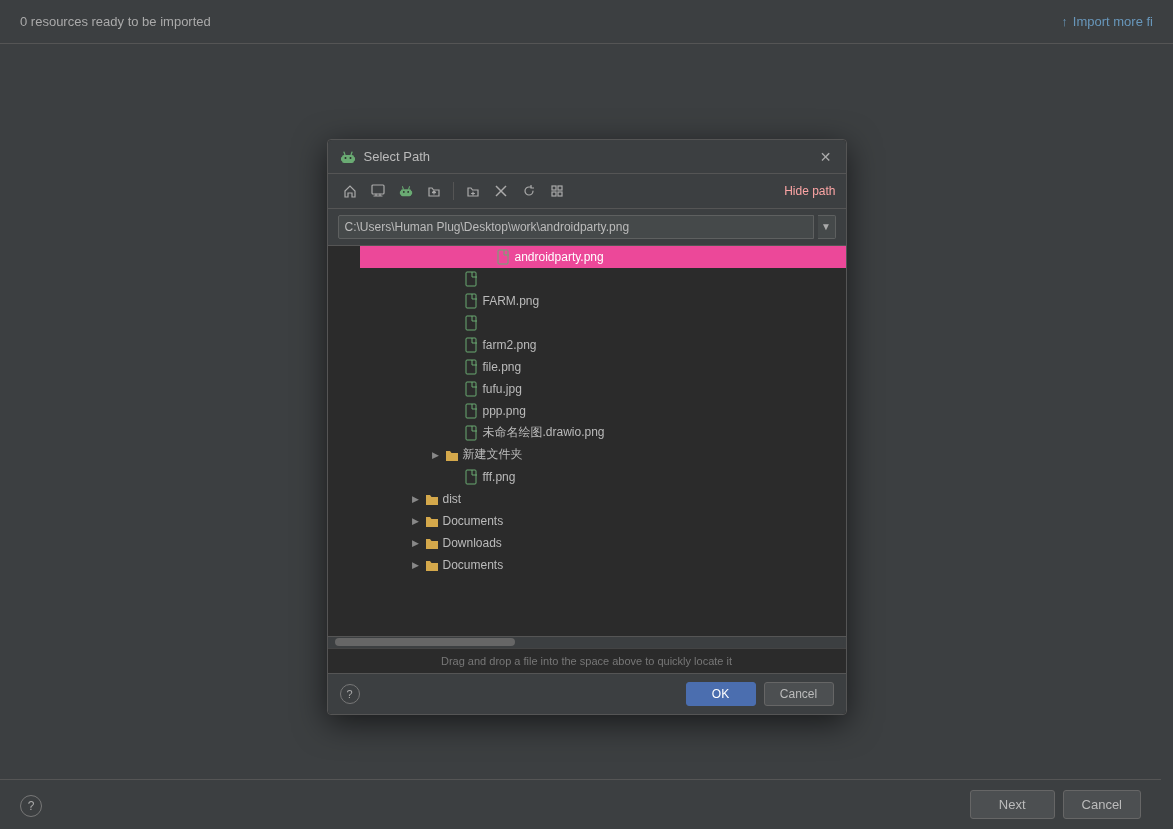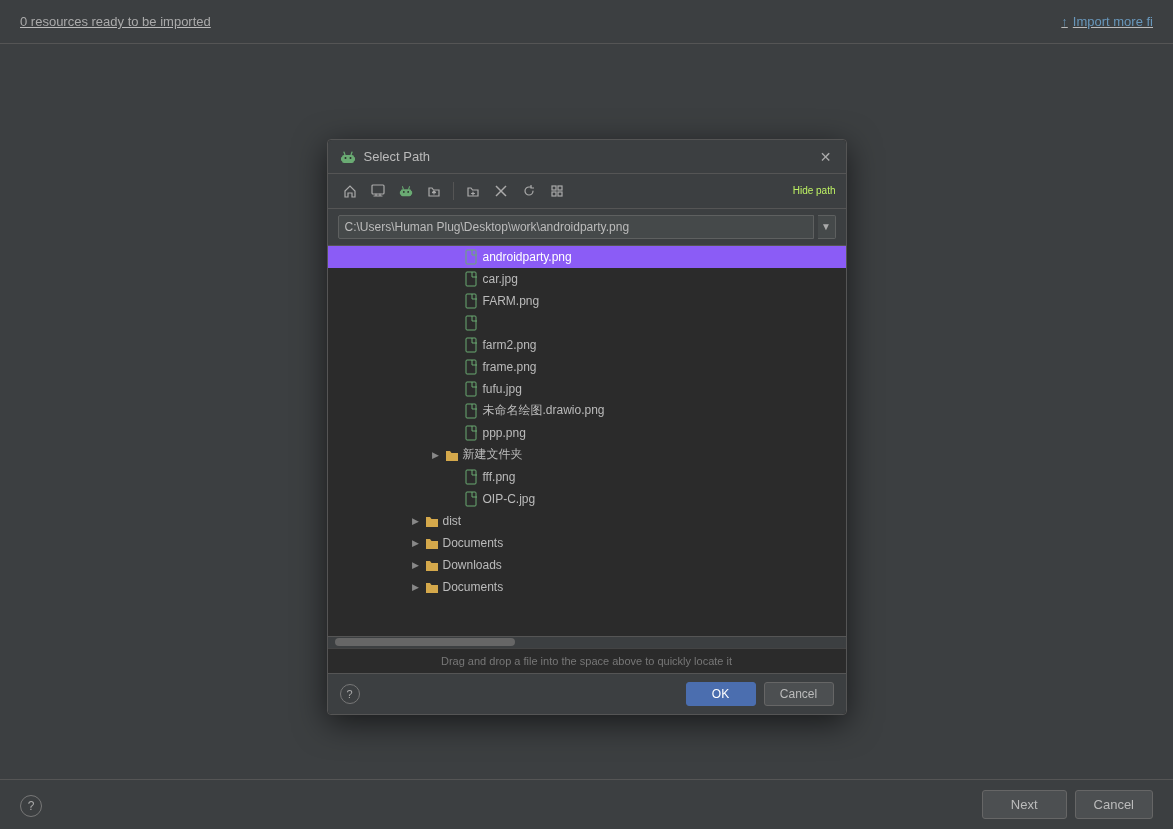--- a/index.html
+++ b/index.html
@@ -15,41 +15,40 @@
     }
 
     
     .top-bar {
       display: flex;
       align-items: center;
       justify-content: space-between;
       padding: 14px 20px;
       border-bottom: 1px solid #555;
       background: #3c3f41;
-      text-decoration: underline;
     }
     .top-bar-left {
       color: #aaaaaa;
       font-size: 13px;
     }
     .top-bar-right {
       color: #6897bb;
       font-size: 13px;
       cursor: pointer;
       display: flex;
       align-items: center;
       gap: 5px;
     }
 
     
     .bottom-bar {
       position: absolute;
       bottom: 0;
       left: 0;
-      right: 0;
+      right: 12px;
       height: 50px;
       background: #3c3f41;
       display: flex;
       align-items: center;
       justify-content: flex-end;
       padding: 0 20px;
       gap: 8px;
       border-top: 1px solid #555;
     }
 
@@ -140,23 +139,23 @@
       font-size: 14px;
     }
     .toolbar-sep {
       width: 1px;
       height: 18px;
       background: #555;
       margin: 0 3px;
     }
     .hide-path-btn {
       margin-left: auto;
-      color: #bef264;
-      cursor: pointer;
-      font-size: 10px;
+      color: #fca5a5;
+      cursor: pointer;
+      font-size: 12px;
     }
 
     
     .path-row {
       padding: 6px 10px;
       background: #3c3f41;
       border-bottom: 1px solid #555;
       display: flex;
       align-items: center;
       gap: 4px;
@@ -209,21 +208,21 @@
     .file-item {
       display: flex;
       align-items: center;
       padding: 2px 0 2px 0;
       height: 22px;
       cursor: pointer;
       color: #bbbbbb;
       font-size: 12px;
       white-space: nowrap;
     }
-    .file-item.selected { background: #8b5cf6; color: #ffffff; }
+    .file-item.selected { background: #ec4899; color: #ffffff; margin-left: 32px; }
 
     .file-item-indent {
       display: inline-block;
       flex-shrink: 0;
     }
     .expand-arrow {
       width: 16px;
       height: 16px;
       display: inline-flex;
       align-items: center;
@@ -485,21 +484,20 @@
         </div>
         <div class="file-item">
           <span class="file-item-indent" style="width:120px;display:inline-block;flex-shrink:0;"></span>
           <span style="width:16px;flex-shrink:0;display:inline-block;"></span>
           <span class="file-icon">
             <svg width="14" height="16" viewBox="0 0 14 16" fill="none">
               <rect x="1" y="1" width="10" height="14" rx="1" stroke="#6aab73" stroke-width="1"></rect>
               <polyline points="7,1 7,6 12,6" stroke="#6aab73" stroke-width="1" fill="none"></polyline>
             </svg>
           </span>
-          <span class="file-name">car.jpg</span>
         </div>
         <div class="file-item">
           <span class="file-item-indent" style="width:120px;display:inline-block;flex-shrink:0;"></span>
           <span style="width:16px;flex-shrink:0;display:inline-block;"></span>
           <span class="file-icon">
             <svg width="14" height="16" viewBox="0 0 14 16" fill="none">
               <rect x="1" y="1" width="10" height="14" rx="1" stroke="#6aab73" stroke-width="1"></rect>
               <polyline points="7,1 7,6 12,6" stroke="#6aab73" stroke-width="1" fill="none"></polyline>
             </svg>
           </span>
@@ -528,21 +526,21 @@
         </div>
         <div class="file-item">
           <span class="file-item-indent" style="width:120px;display:inline-block;flex-shrink:0;"></span>
           <span style="width:16px;flex-shrink:0;display:inline-block;"></span>
           <span class="file-icon">
             <svg width="14" height="16" viewBox="0 0 14 16" fill="none">
               <rect x="1" y="1" width="10" height="14" rx="1" stroke="#6aab73" stroke-width="1"></rect>
               <polyline points="7,1 7,6 12,6" stroke="#6aab73" stroke-width="1" fill="none"></polyline>
             </svg>
           </span>
-          <span class="file-name">frame.png</span>
+          <span class="file-name">file.png</span>
         </div>
         <div class="file-item">
           <span class="file-item-indent" style="width:120px;display:inline-block;flex-shrink:0;"></span>
           <span style="width:16px;flex-shrink:0;display:inline-block;"></span>
           <span class="file-icon">
             <svg width="14" height="16" viewBox="0 0 14 16" fill="none">
               <rect x="1" y="1" width="10" height="14" rx="1" stroke="#6aab73" stroke-width="1"></rect>
               <polyline points="7,1 7,6 12,6" stroke="#6aab73" stroke-width="1" fill="none"></polyline>
             </svg>
           </span>
@@ -550,32 +548,32 @@
         </div>
         <div class="file-item">
           <span class="file-item-indent" style="width:120px;display:inline-block;flex-shrink:0;"></span>
           <span style="width:16px;flex-shrink:0;display:inline-block;"></span>
           <span class="file-icon">
             <svg width="14" height="16" viewBox="0 0 14 16" fill="none">
               <rect x="1" y="1" width="10" height="14" rx="1" stroke="#6aab73" stroke-width="1"></rect>
               <polyline points="7,1 7,6 12,6" stroke="#6aab73" stroke-width="1" fill="none"></polyline>
             </svg>
           </span>
+          <span class="file-name">ppp.png</span>
+        </div>
+        <div class="file-item">
+          <span class="file-item-indent" style="width:120px;display:inline-block;flex-shrink:0;"></span>
+          <span style="width:16px;flex-shrink:0;display:inline-block;"></span>
+          <span class="file-icon">
+            <svg width="14" height="16" viewBox="0 0 14 16" fill="none">
+              <rect x="1" y="1" width="10" height="14" rx="1" stroke="#6aab73" stroke-width="1"></rect>
+              <polyline points="7,1 7,6 12,6" stroke="#6aab73" stroke-width="1" fill="none"></polyline>
+            </svg>
+          </span>
           <span class="file-name">未命名绘图.drawio.png</span>
-        </div>
-        <div class="file-item">
-          <span class="file-item-indent" style="width:120px;display:inline-block;flex-shrink:0;"></span>
-          <span style="width:16px;flex-shrink:0;display:inline-block;"></span>
-          <span class="file-icon">
-            <svg width="14" height="16" viewBox="0 0 14 16" fill="none">
-              <rect x="1" y="1" width="10" height="14" rx="1" stroke="#6aab73" stroke-width="1"></rect>
-              <polyline points="7,1 7,6 12,6" stroke="#6aab73" stroke-width="1" fill="none"></polyline>
-            </svg>
-          </span>
-          <span class="file-name">ppp.png</span>
         </div>
         <div class="file-item">
           <span class="file-item-indent" style="width:100px;display:inline-block;flex-shrink:0;"></span>
           <span class="expand-arrow">▶</span>
           <span class="folder-icon">
             <svg width="16" height="16" viewBox="0 0 16 16" fill="none">
               <path d="M2 4h4l1.5 2H14v8H2V4Z" fill="#d4a84b"></path>
             </svg>
           </span>
           <span class="file-name">新建文件夹</span>
@@ -585,31 +583,20 @@
           <span style="width:16px;flex-shrink:0;display:inline-block;"></span>
           <span class="file-icon">
             <svg width="14" height="16" viewBox="0 0 14 16" fill="none">
               <rect x="1" y="1" width="10" height="14" rx="1" stroke="#6aab73" stroke-width="1"></rect>
               <polyline points="7,1 7,6 12,6" stroke="#6aab73" stroke-width="1" fill="none"></polyline>
             </svg>
           </span>
           <span class="file-name">fff.png</span>
         </div>
         <div class="file-item">
-          <span class="file-item-indent" style="width:120px;display:inline-block;flex-shrink:0;"></span>
-          <span style="width:16px;flex-shrink:0;display:inline-block;"></span>
-          <span class="file-icon">
-            <svg width="14" height="16" viewBox="0 0 14 16" fill="none">
-              <rect x="1" y="1" width="10" height="14" rx="1" stroke="#6aab73" stroke-width="1"></rect>
-              <polyline points="7,1 7,6 12,6" stroke="#6aab73" stroke-width="1" fill="none"></polyline>
-            </svg>
-          </span>
-          <span class="file-name">OIP-C.jpg</span>
-        </div>
-        <div class="file-item">
           <span class="file-item-indent" style="width:80px;display:inline-block;flex-shrink:0;"></span>
           <span class="expand-arrow">▶</span>
           <span class="folder-icon">
             <svg width="16" height="16" viewBox="0 0 16 16" fill="none">
               <path d="M2 4h4l1.5 2H14v8H2V4Z" fill="#d4a84b"></path>
             </svg>
           </span>
           <span class="file-name">dist</span>
         </div>
         <div class="file-item">

